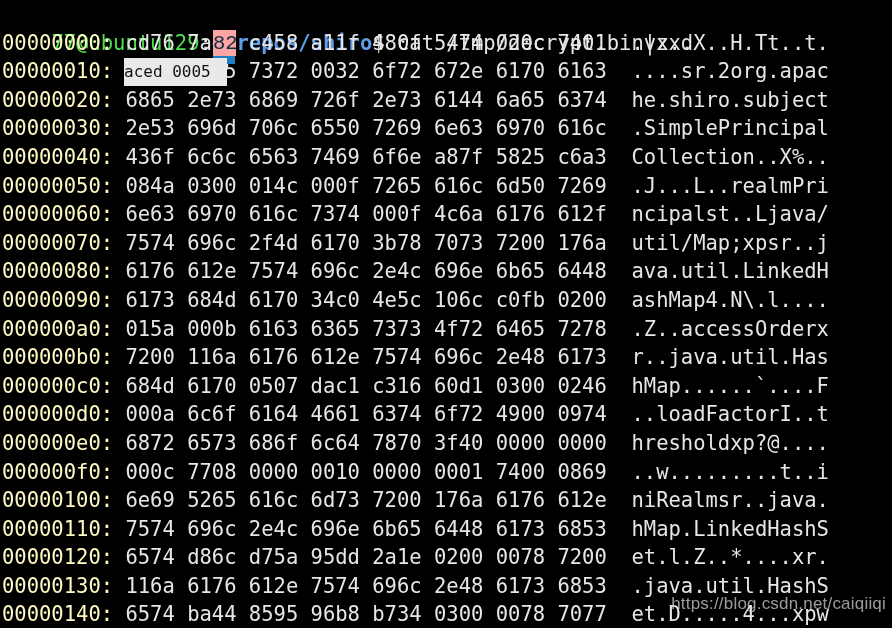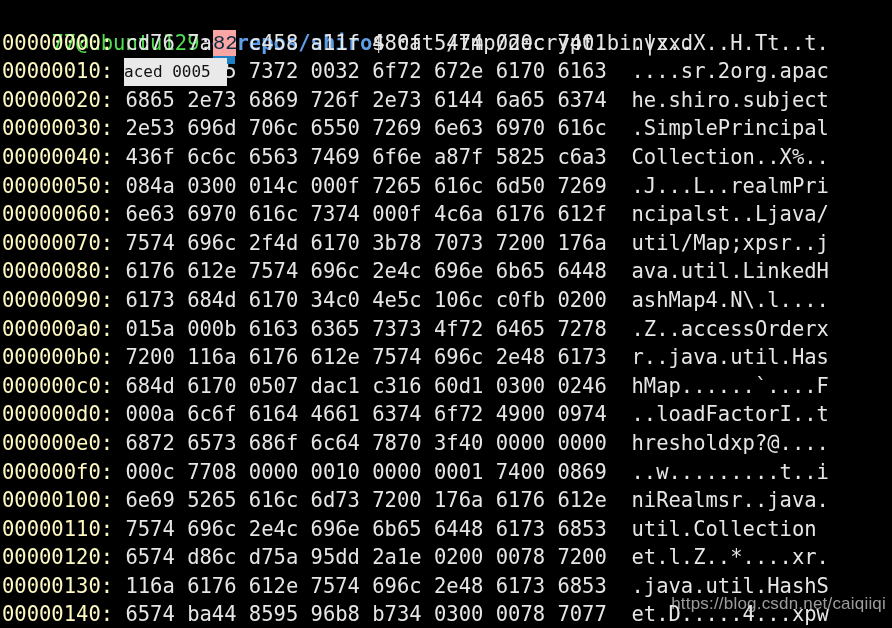--- a/index.html
+++ b/index.html
@@ -106,21 +106,21 @@
       <div class="line hexrow"><span class="offset">00000070:</span> <span class="hexbytes">7574 696c 2f4d 6170 3b78 7073 7200 176a</span>  <span class="ascii">util/Map;xpsr..j</span></div>
       <div class="line hexrow"><span class="offset">00000080:</span> <span class="hexbytes">6176 612e 7574 696c 2e4c 696e 6b65 6448</span>  <span class="ascii">ava.util.LinkedH</span></div>
       <div class="line hexrow"><span class="offset">00000090:</span> <span class="hexbytes">6173 684d 6170 34c0 4e5c 106c c0fb 0200</span>  <span class="ascii">ashMap4.N\.l....</span></div>
       <div class="line hexrow"><span class="offset">000000a0:</span> <span class="hexbytes">015a 000b 6163 6365 7373 4f72 6465 7278</span>  <span class="ascii">.Z..accessOrderx</span></div>
       <div class="line hexrow"><span class="offset">000000b0:</span> <span class="hexbytes">7200 116a 6176 612e 7574 696c 2e48 6173</span>  <span class="ascii">r..java.util.Has</span></div>
       <div class="line hexrow"><span class="offset">000000c0:</span> <span class="hexbytes">684d 6170 0507 dac1 c316 60d1 0300 0246</span>  <span class="ascii">hMap......`....F</span></div>
       <div class="line hexrow"><span class="offset">000000d0:</span> <span class="hexbytes">000a 6c6f 6164 4661 6374 6f72 4900 0974</span>  <span class="ascii">..loadFactorI..t</span></div>
       <div class="line hexrow"><span class="offset">000000e0:</span> <span class="hexbytes">6872 6573 686f 6c64 7870 3f40 0000 0000</span>  <span class="ascii">hresholdxp?@....</span></div>
       <div class="line hexrow"><span class="offset">000000f0:</span> <span class="hexbytes">000c 7708 0000 0010 0000 0001 7400 0869</span>  <span class="ascii">..w.........t..i</span></div>
       <div class="line hexrow"><span class="offset">00000100:</span> <span class="hexbytes">6e69 5265 616c 6d73 7200 176a 6176 612e</span>  <span class="ascii">niRealmsr..java.</span></div>
-      <div class="line hexrow"><span class="offset">00000110:</span> <span class="hexbytes">7574 696c 2e4c 696e 6b65 6448 6173 6853</span>  <span class="ascii">util.Collection</span></div>
+      <div class="line hexrow"><span class="offset">00000110:</span> <span class="hexbytes">7574 696c 2e4c 696e 6b65 6448 6173 6853</span>  <span class="ascii">hMap.LinkedHashS</span></div>
       <div class="line hexrow"><span class="offset">00000120:</span> <span class="hexbytes">6574 d86c d75a 95dd 2a1e 0200 0078 7200</span>  <span class="ascii">et.l.Z..*....xr.</span></div>
       <div class="line hexrow"><span class="offset">00000130:</span> <span class="hexbytes">116a 6176 612e 7574 696c 2e48 6173 6853</span>  <span class="ascii">.java.util.HashS</span></div>
       <div class="line hexrow"><span class="offset">00000140:</span> <span class="hexbytes">6574 ba44 8595 96b8 b734 0300 0078 7077</span>  <span class="ascii">et.D.....4...xpw</span></div>
     </div>
 
   <div class="sel-blue-strip" style="left:213px; top:48px; width:22px; height:16px;"></div>
   <div class="sel-blue" style="left:213px; top:30px; width:23px; height:26px;">82</div>
   <div class="sel-gray" style="left:124px; top:58px; width:103px; height:28px;">aced 0005</div>
 
   <div class="watermark">https://blog.csdn.net/caiqiiqi</div>

